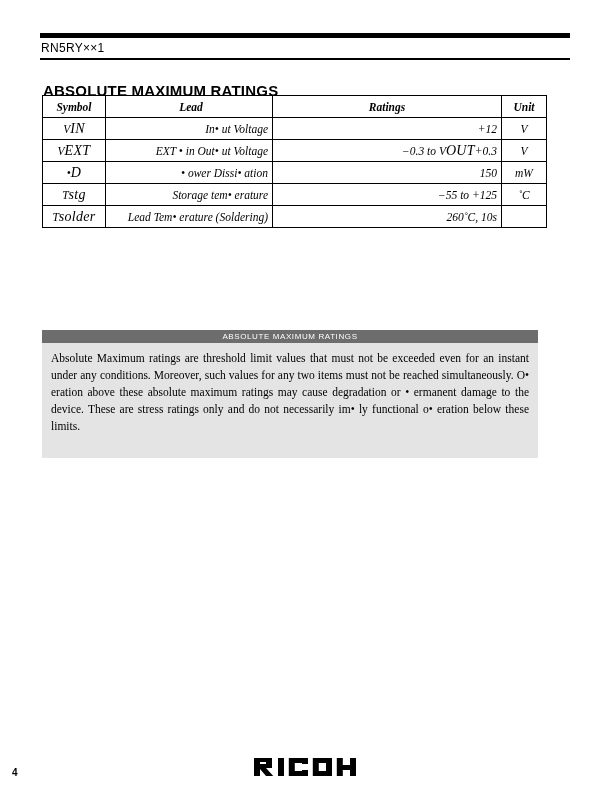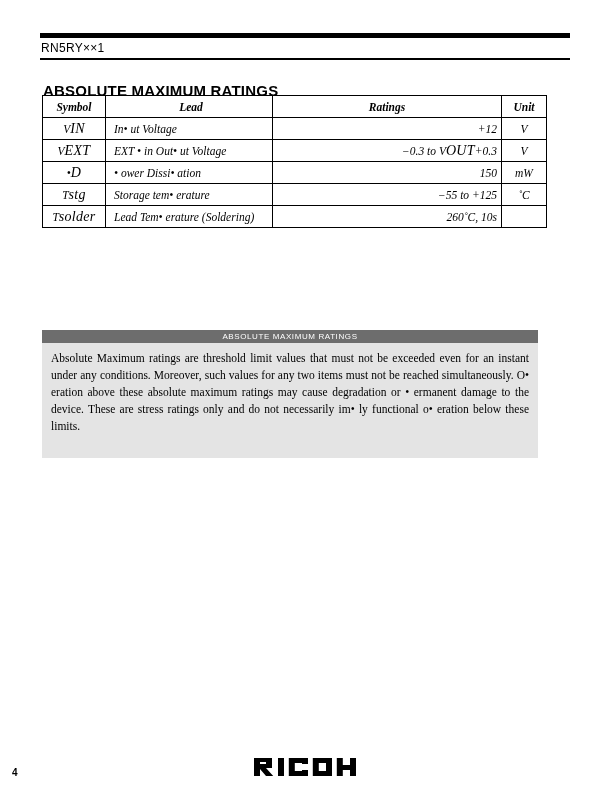--- a/index.html
+++ b/index.html
@@ -28,21 +28,21 @@
     position:absolute;top:95px;left:42px;border-collapse:collapse;
     border:1.5px solid var(--ink);
     font-style:italic;
   }
   table.ratings th, table.ratings td{
     border:1px solid var(--ink);font-size:11.5px;height:21px;
     padding:0 4px;white-space:nowrap;
   }
   table.ratings th{font-weight:bold;text-align:center;}
   .c-sym{width:54px;text-align:center;}
-  .c-item{width:154px;text-align:left;padding-left:8px !important;}
+  .c-item{width:154px;text-align:right;padding-left:8px !important;}
   .c-rat{width:220px;text-align:right;}
   .c-unit{width:36px;text-align:center;}
   .sub{font-size:14px;letter-spacing:.3px;}
   .note-box{position:absolute;top:330px;left:42px;width:496px;}
   .note-bar{
     background:var(--note-bar);color:#fff;height:13px;line-height:13px;
     text-align:center;font-family:"Liberation Sans", sans-serif;
     font-size:8px;letter-spacing:.6px;
   }
   .note-body{

